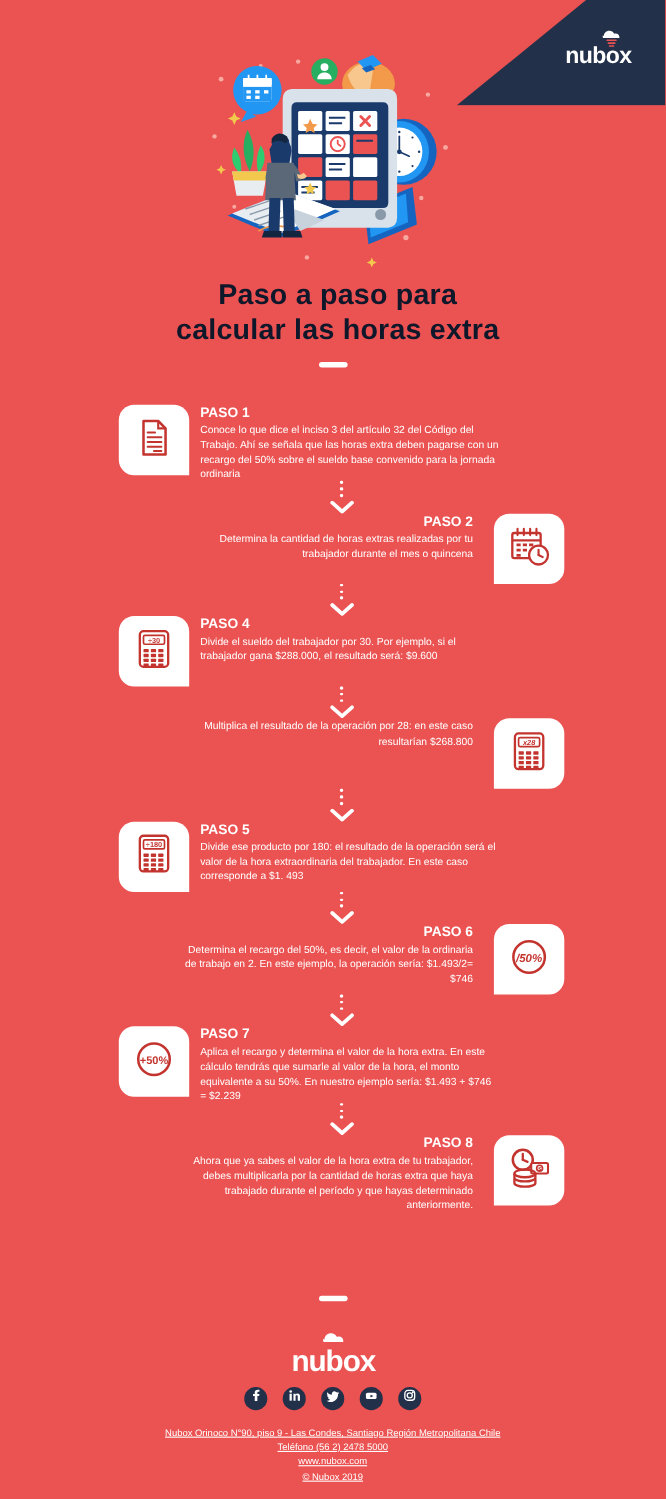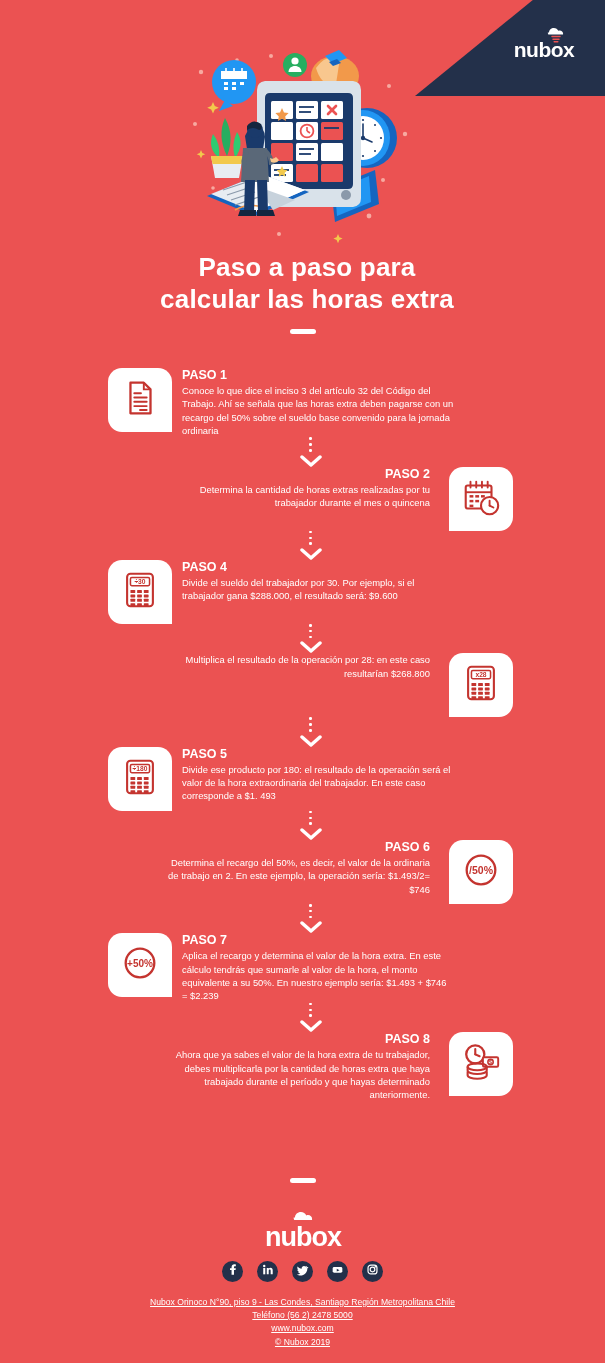--- a/index.html
+++ b/index.html
@@ -21,38 +21,38 @@
   }
   .corner-logo { position:absolute; top:24px; right:18px; width:86px; height:40px; }
 
   
   .hero { position:absolute; left:0; top:38px; width:605px; height:205px; }
   .hero svg { display:block; margin:0 auto; }
 
   
   .title-block { position:absolute; left:0; top:252px; width:605px; text-align:center; }
   .title-line {
-    font-size:26px; font-weight:bold; line-height:1.22; color:#ffffff;
+    font-size:26px; font-weight:bold; line-height:1.22; color:#0f172a;
     letter-spacing:0.2px;
     margin-left:9px;
   }
   .title-dash { width:26px; height:5px; border-radius:3px; background:#fff; margin:14px auto 0; }
 
   
   .steps { position:absolute; left:8px; top:368px; width:605px; }
   .step { position:relative; width:605px; display:flex; align-items:flex-start; }
   .step.left  { padding-left:100px; padding-right:100px; justify-content:flex-start; }
   .step.right { padding-left:100px; padding-right:100px; justify-content:flex-end; }
 
   .card {
     width:64px; height:64px; flex:0 0 64px; background:#ffffff;
     display:flex; align-items:center; justify-content:center;
   }
   .card.notch-br { border-radius:14px 14px 0 14px; }
-  .card.notch-bl { border-radius:14px 14px 14px 0; }
+  .card.notch-bl { border-radius:14px 14px 14px 0;font-style:italic; }
 
   .txt { width:272px; }
   .step.left .txt  { margin-left:10px; text-align:left; }
   .step.right .txt { margin-right:19px; text-align:right; }
 
   .paso { font-size:12.5px; font-weight:bold; color:#ffffff; line-height:1.2; margin-bottom:1px; }
   .desc { font-size:9.4px; line-height:1.42; color:#ffffff; }
 
   
   .connector { width:605px; display:flex; flex-direction:column; align-items:center; }

